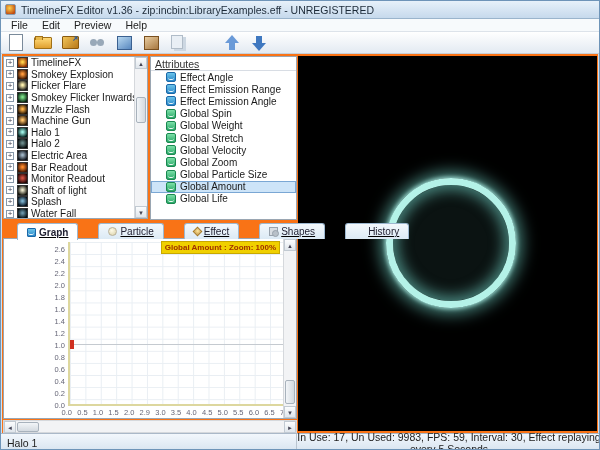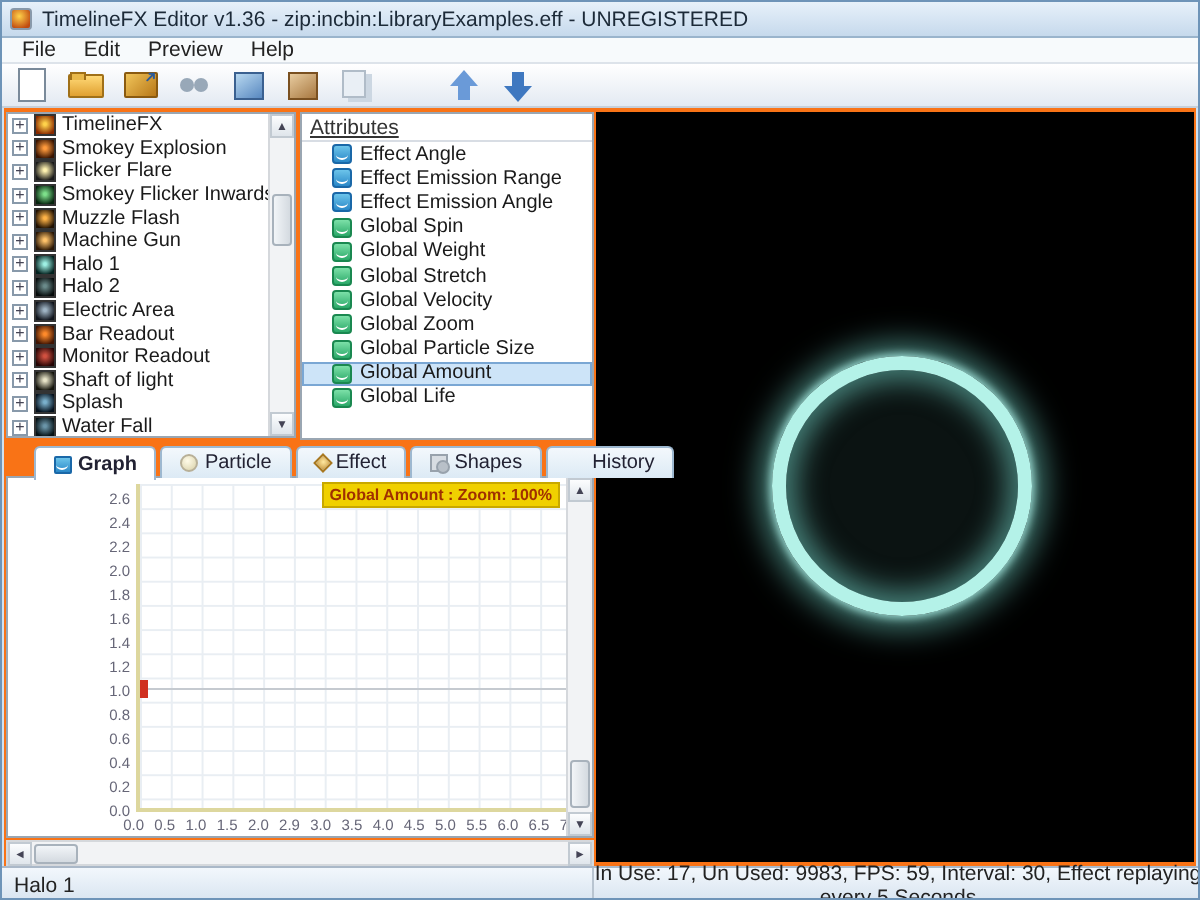--- a/index.html
+++ b/index.html
@@ -72,22 +72,22 @@
   .attr-row{ display:flex; align-items:center; height:12.2px; padding-left:13px; white-space:nowrap; }
   .attr-row.selected{ background:#cde4f8; outline:1px solid #7aa7d4; outline-offset:-1px; }
   .attr-ico{ width:10px; height:10px; margin:0 4px 0 2px; border-radius:2px; position:relative; flex:0 0 10px; }
   .attr-ico.effect{ background:linear-gradient(#6cc4ea,#2a88c8); border:1px solid #1a68a8; }
   .attr-ico.global{ background:linear-gradient(#7ce0a8,#2aa868); border:1px solid #1a8850; }
   .attr-ico::after{ content:""; position:absolute; left:1px; top:2px; width:6px; height:4px;
     border-bottom:1px solid #fff; border-radius:50%; }
   .attr-label{ font-size:10px; color:#1a1a1a; }
 
   
-  .tabs-row{ position:absolute; left:2px; top:222px; width:294px; height:16px; display:flex; gap:2px;
-    padding-left:14px; z-index:2; }
+  .tabs-row{ position:absolute; left:2px; top:222px; width:294px; height:16px; display:flex; gap:20px;
+    padding-left:14px; z-index:2;text-decoration:underline; }
   .tab{ display:flex; align-items:center; gap:3px; padding:0 9px; font-size:10px; color:#223;
     background:linear-gradient(#f3f8fc,#dceaf5); border:1px solid #9db8d0; border-bottom:none;
     border-radius:3px 3px 0 0; height:16px; }
   .tab.active{ background:#fff; font-weight:bold; height:17px; }
   .tab-ico{ width:9px; height:9px; position:relative; }
   .graph-tab-icon{ background:linear-gradient(#6cc4ea,#2a88c8); border:1px solid #1a68a8; border-radius:1px; }
   .graph-tab-icon::after{ content:""; position:absolute; left:0; top:1px; width:6px; height:4px;
     border-bottom:1px solid #fff; border-radius:50%; }
   .particle-tab-icon{ border-radius:50%; background:radial-gradient(circle at 40% 35%,#fffbe8,#d8d0a8); border:1px solid #b8b098; }
   .effect-tab-icon{ background:radial-gradient(circle at 45% 40%,#ffe8a0,#c89840); border:1px solid #a87820; transform:rotate(45deg); width:7px; height:7px; }

